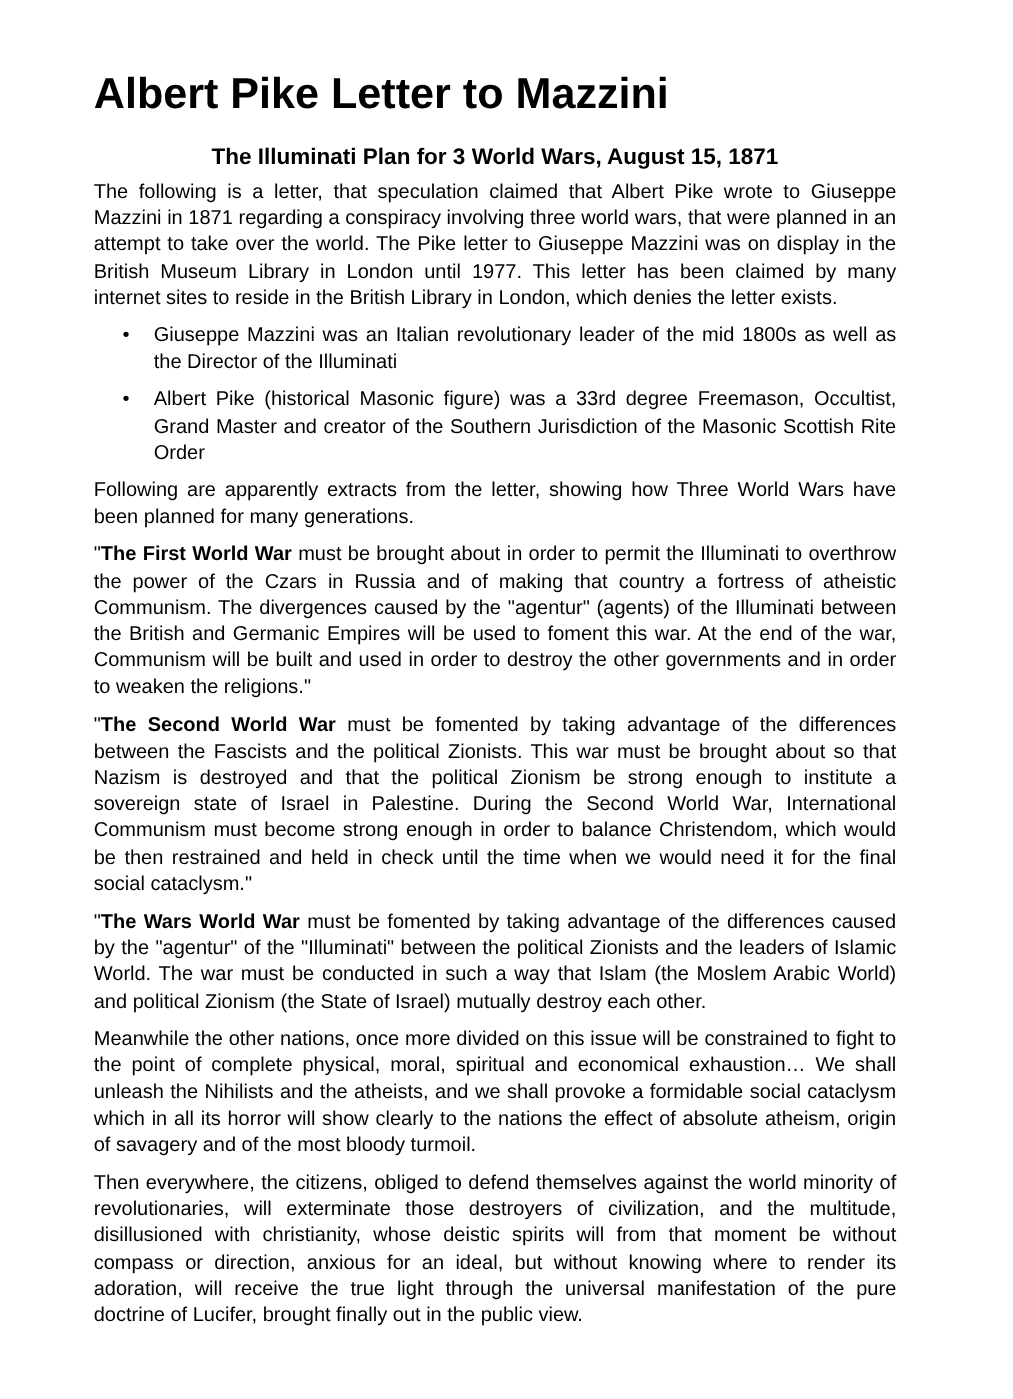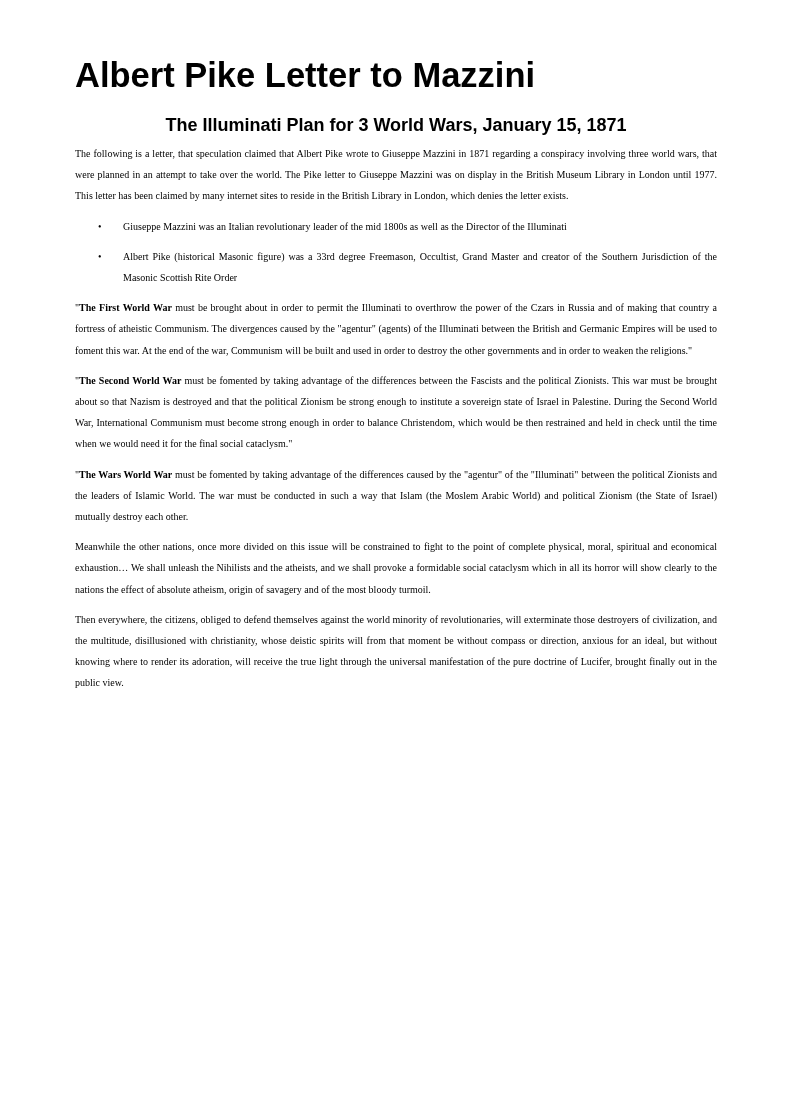--- a/index.html
+++ b/index.html
@@ -10,49 +10,50 @@
     font-weight: bold; font-size: 34.5px; 
     margin: 0; position: absolute; top: 55px; left: 0; width: 642px; line-height: 40px;
   }
   .subtitle {
     font-family: "Liberation Sans", sans-serif;
     font-size: 18px; text-align: center; margin: 0;
     position: absolute; top: 114px; left: 0; width: 642px; line-height: 22px;
   }
   .body {
     position: absolute; top: 143px; left: 0; width: 642px;
-    font-family: Liberation Serif, serif; font-size: 10px; line-height: 21.2px;
+    font-family: Liberation Sans, sans-serif; font-size: 16px; line-height: 21.2px;
   }
   .body p { margin: 0 0 9px 0; text-align: justify; }
   .body ul { margin: 0 0 9px 0; padding: 0 0 0 48px; list-style: none; }
   .body li { position: relative; text-align: justify; margin-bottom: 9px; }
   .body li .bullet { position: absolute; left: -25px; top: 0; }
   b { font-weight: bold; }
 </style>
 </head>
 <body>
 
 <div class="page">
   <h1 class="title">Albert Pike Letter to Mazzini</h1>
-  <h2 class="subtitle">The Illuminati Plan for 3 World Wars, January 15, 1871</h2>
+  <h2 class="subtitle">The Illuminati Plan for 3 World Wars, August 15, 1871</h2>
 
   <div class="body">
     <p>The following is a letter, that speculation claimed that Albert Pike wrote to Giuseppe Mazzini in 1871 regarding a conspiracy involving three world wars, that were planned in an attempt to take over the world. The Pike letter to Giuseppe Mazzini was on display in the British Museum Library in London until 1977. This letter has been claimed by many internet sites to reside in the British Library in London, which denies the letter exists.</p>
 
     <ul>
       <li>
         <span class="bullet">•</span>
         <span>Giuseppe Mazzini was an Italian revolutionary leader of the mid 1800s as well as the Director of the Illuminati</span>
       </li>
       <li>
         <span class="bullet">•</span>
         <span>Albert Pike (historical Masonic figure) was a 33rd degree Freemason, Occultist, Grand Master and creator of the Southern Jurisdiction of the Masonic Scottish Rite Order</span>
       </li>
     </ul>
 
+    <p>Following are apparently extracts from the letter, showing how Three World Wars have been planned for many generations.</p>
 
     <p><span>"</span><b>The First World War</b><span> must be brought about in order to permit the Illuminati to overthrow the power of the Czars in Russia and of making that country a fortress of atheistic Communism. The divergences caused by the "agentur" (agents) of the Illuminati between the British and Germanic Empires will be used to foment this war. At the end of the war, Communism will be built and used in order to destroy the other governments and in order to weaken the religions."</span></p>
 
     <p><span>"</span><b>The Second World War</b><span> must be fomented by taking advantage of the differences between the Fascists and the political Zionists. This war must be brought about so that Nazism is destroyed and that the political Zionism be strong enough to institute a sovereign state of Israel in Palestine. During the Second World War, International Communism must become strong enough in order to balance Christendom, which would be then restrained and held in check until the time when we would need it for the final social cataclysm."</span></p>
 
     <p><span>"</span><b>The Wars World War</b><span> must be fomented by taking advantage of the differences caused by the "agentur" of the "Illuminati" between the political Zionists and the leaders of Islamic World. The war must be conducted in such a way that Islam (the Moslem Arabic World) and political Zionism (the State of Israel) mutually destroy each other.</span></p>
 
     <p>Meanwhile the other nations, once more divided on this issue will be constrained to fight to the point of complete physical, moral, spiritual and economical exhaustion… We shall unleash the Nihilists and the atheists, and we shall provoke a formidable social cataclysm which in all its horror will show clearly to the nations the effect of absolute atheism, origin of savagery and of the most bloody turmoil.</p>
     <p>Then everywhere, the citizens, obliged to defend themselves against the world minority of revolutionaries, will exterminate those destroyers of civilization, and the multitude, disillusioned with christianity, whose deistic spirits will from that moment be without compass or direction, anxious for an ideal, but without knowing where to render its adoration, will receive the true light through the universal manifestation of the pure doctrine of Lucifer, brought finally out in the public view.</p>
   </div>

